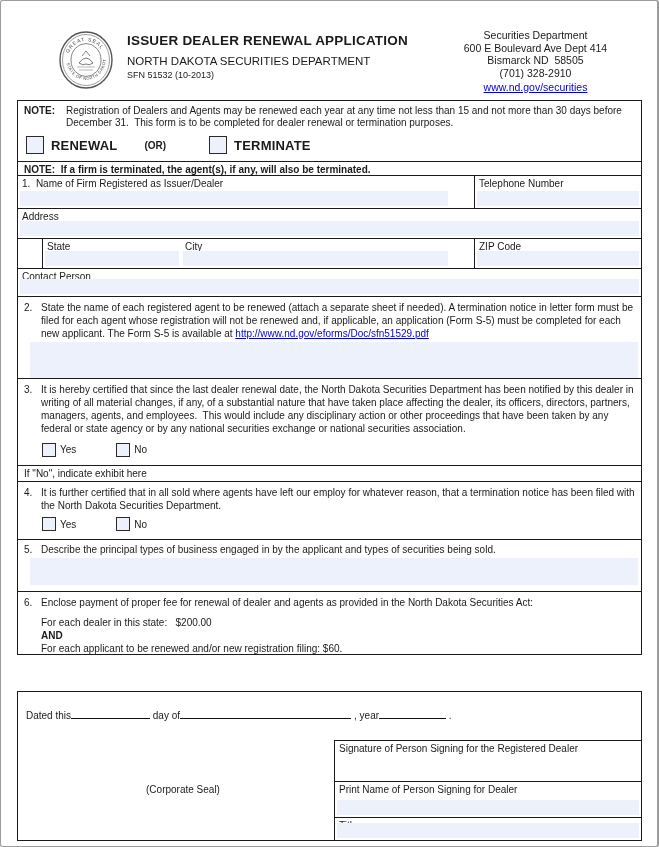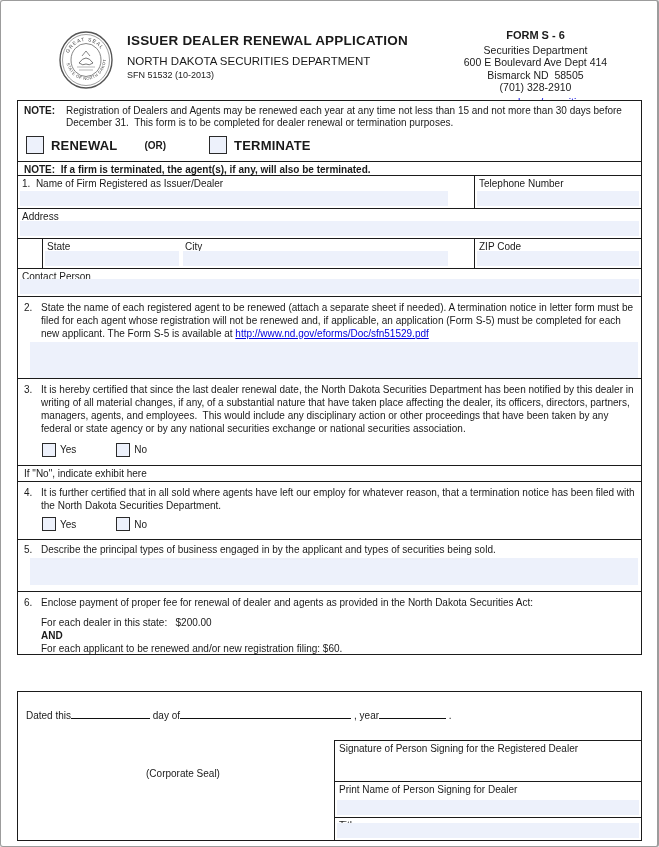--- a/index.html
+++ b/index.html
@@ -66,21 +66,21 @@
   .divline{border-top:1.5px solid var(--bd);margin-top:6px;}
   
   .feeblock{padding:0 6px 0 23px;line-height:13px;}
   .bold{font-weight:bold;}
   
   .datedbox{height:150px;margin-top:36px;}
   .datedline{padding:16px 0 0 8px;font-size:10px;}
   .blank{display:inline-block;border-bottom:1.3px solid #111;height:11px;vertical-align:baseline;}
   .b1{width:79px;}.b2{width:171px;}.b3{width:67px;}
   .sp{margin-left:3px;}
-  .sealtxt{position:absolute;left:0;top:76px;width:330px;text-align:center;font-size:10px;}
+  .sealtxt{position:absolute;left:0;top:92px;width:330px;text-align:center;font-size:10px;}
   .sigcol{position:absolute;top:48px;right:0;bottom:0;width:307px;border-left:1.5px solid var(--bd);border-top:1.5px solid var(--bd);display:flex;flex-direction:column;}
   .sigcell{position:relative;padding:2px 4px 0 4px;border-top:1.5px solid var(--bd);}
   .sigcell:first-child{border-top:none;}
   .sg1{height:36px;}.sg2{height:40px;}.sg3{flex:1;}
 </style>
 </head>
 <body>
 
 <div class="page">
 
@@ -104,21 +104,20 @@
         <path d="M25 27 l4 -5 l4 5" fill="none" stroke="#555" stroke-width="0.7"></path>
         <path d="M20 38 h18 M22 41 h14" stroke="#888" stroke-width="0.6"></path>
       </svg>
     </div>
     <div class="titleblock">
       <div class="title">ISSUER DEALER RENEWAL APPLICATION</div>
       <div class="subtitle">NORTH DAKOTA SECURITIES DEPARTMENT</div>
       <div class="sfn">SFN 51532 (10-2013)</div>
     </div>
     <div class="contactblock">
-      <div class="formlabel">FORM S - 6</div>
       <div>Securities Department</div>
       <div>600 E Boulevard Ave Dept 414</div>
       <div class="pre">Bismarck ND  58505</div>
       <div>(701) 328-2910</div>
       <a href="#" class="weblink">www.nd.gov/securities</a>
     </div>
   </div>
 
   <div class="formcol">
 

